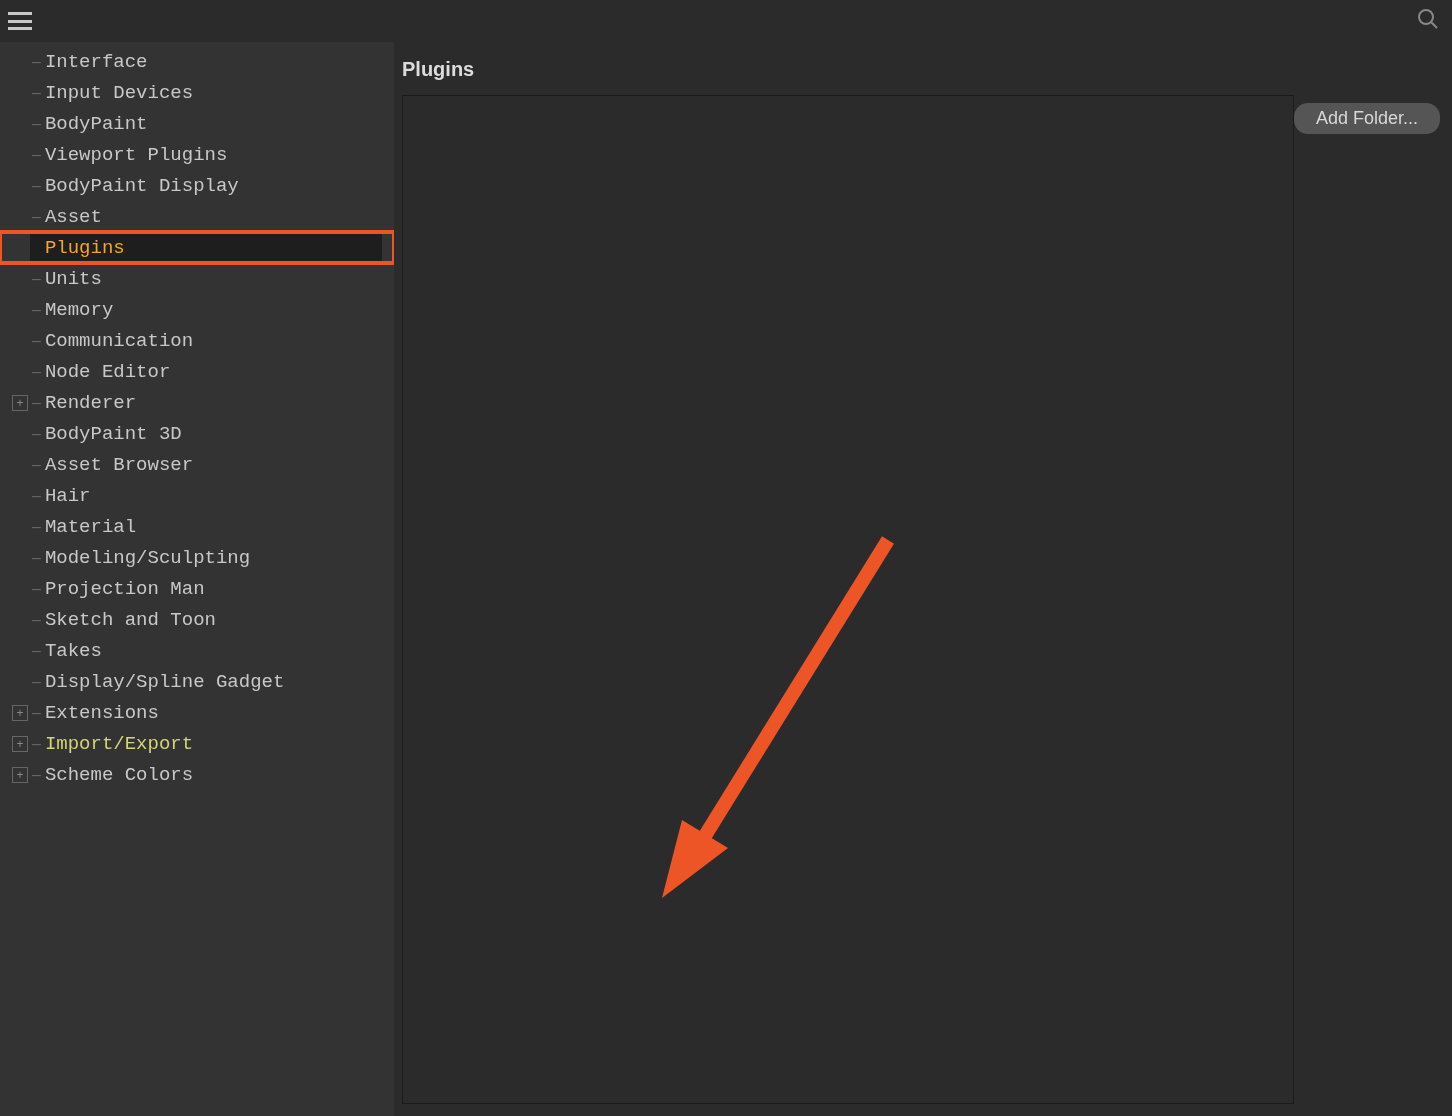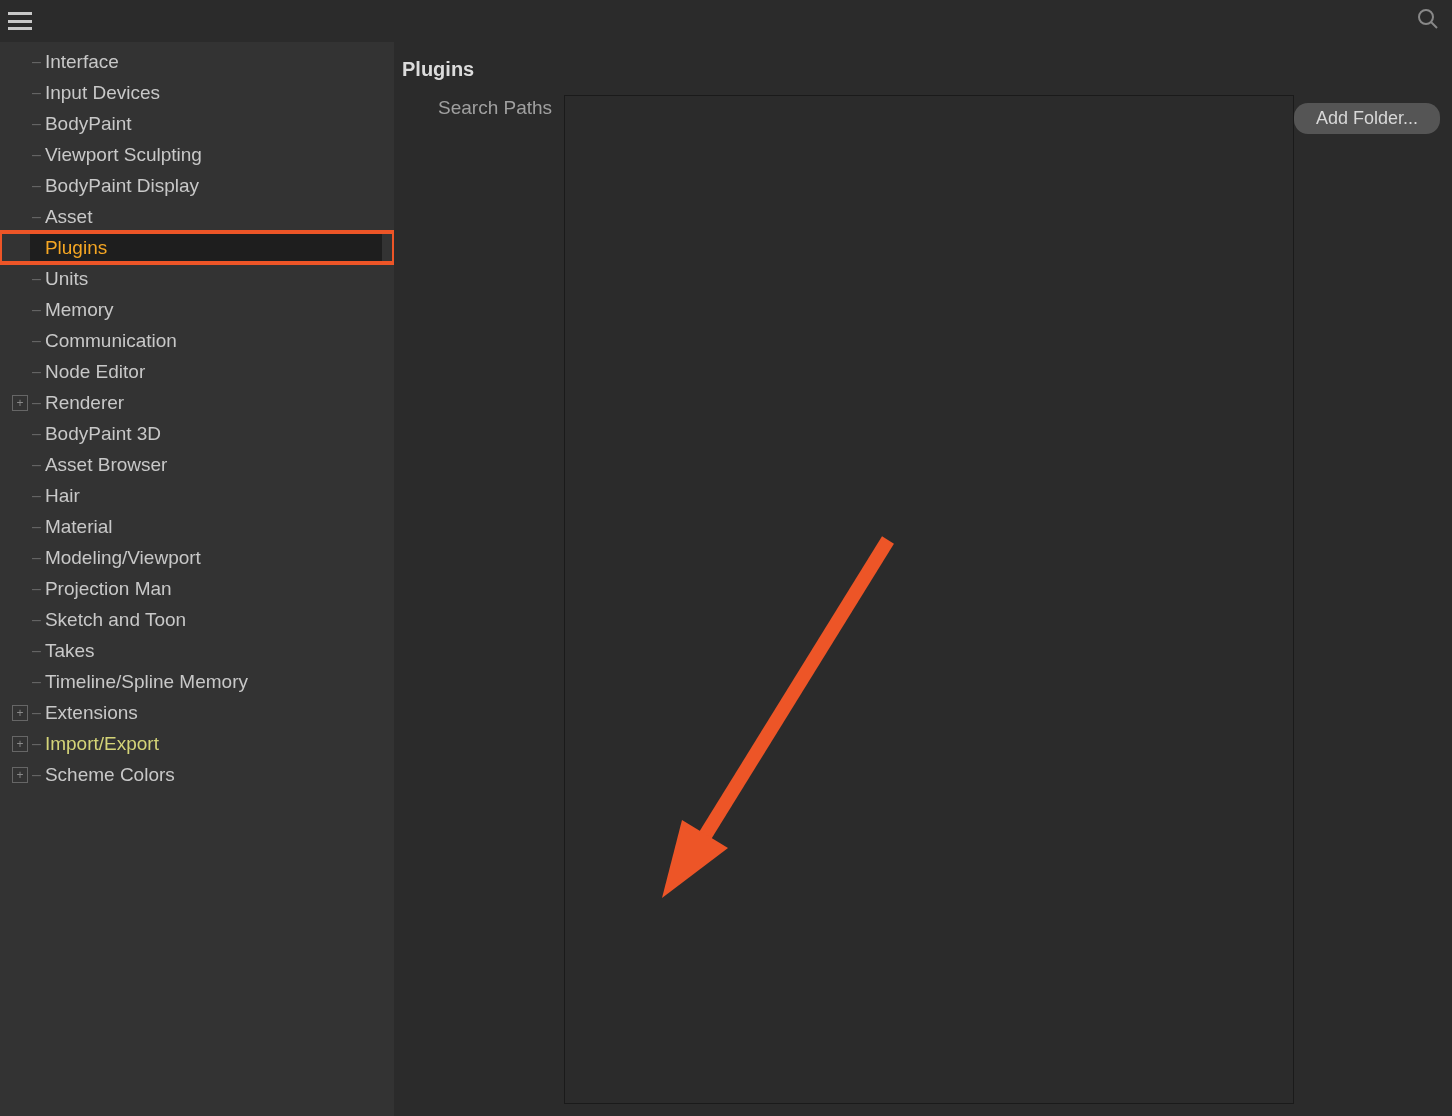--- a/index.html
+++ b/index.html
@@ -105,20 +105,21 @@
       right: 12px;
       top: 2px;
       bottom: 2px;
       background-color: #1e1e1e;
       z-index: 0;
     }
     
     .tree-item .label {
       position: relative;
       z-index: 1;
+      font-family: Liberation Mono, monospace;
     }
     
     .tree-item.highlighted-outline {
       outline: 4px solid #ed5527;
       outline-offset: -2px;
     }
     
     .tree-item.yellow-text {
       color: #d4d478;
     }
@@ -215,21 +216,21 @@
         <span class="label">Input Devices</span>
       </div>
       <div class="tree-item">
         <span class="expander hidden"></span>
         <span class="dash">–</span>
         <span class="label">BodyPaint</span>
       </div>
       <div class="tree-item">
         <span class="expander hidden"></span>
         <span class="dash">–</span>
-        <span class="label">Viewport Sculpting</span>
+        <span class="label">Viewport Plugins</span>
       </div>
       <div class="tree-item">
         <span class="expander hidden"></span>
         <span class="dash">–</span>
         <span class="label">BodyPaint Display</span>
       </div>
       <div class="tree-item">
         <span class="expander hidden"></span>
         <span class="dash">–</span>
         <span class="label">Asset</span>
@@ -281,41 +282,41 @@
         <span class="label">Hair</span>
       </div>
       <div class="tree-item">
         <span class="expander hidden"></span>
         <span class="dash">–</span>
         <span class="label">Material</span>
       </div>
       <div class="tree-item">
         <span class="expander hidden"></span>
         <span class="dash">–</span>
-        <span class="label">Modeling/Viewport</span>
+        <span class="label">Modeling/Sculpting</span>
       </div>
       <div class="tree-item">
         <span class="expander hidden"></span>
         <span class="dash">–</span>
         <span class="label">Projection Man</span>
       </div>
       <div class="tree-item">
         <span class="expander hidden"></span>
         <span class="dash">–</span>
         <span class="label">Sketch and Toon</span>
       </div>
       <div class="tree-item">
         <span class="expander hidden"></span>
         <span class="dash">–</span>
         <span class="label">Takes</span>
       </div>
       <div class="tree-item">
         <span class="expander hidden"></span>
         <span class="dash">–</span>
-        <span class="label">Timeline/Spline Memory</span>
+        <span class="label">Display/Spline Gadget</span>
       </div>
       <div class="tree-item">
         <span class="expander">+</span>
         <span class="dash">–</span>
         <span class="label">Extensions</span>
       </div>
       <div class="tree-item yellow-text">
         <span class="expander">+</span>
         <span class="dash">–</span>
         <span class="label">Import/Export</span>
@@ -323,21 +324,20 @@
       <div class="tree-item">
         <span class="expander">+</span>
         <span class="dash">–</span>
         <span class="label">Scheme Colors</span>
       </div>
     </div>
 
   <div class="content">
     <div class="content-header">Plugins</div>
     <div class="content-body">
-      <div class="field-label">Search Paths</div>
       <div class="field-content">
         <div class="paths-box"></div>
         <button class="add-folder-btn">Add Folder...</button>
       </div>
     </div>
   </div>
 </div>
 
 <svg class="annotation-arrow" width="280" height="400" viewBox="0 0 280 400">
   <line x1="248" y1="10" x2="50" y2="330" stroke="#ed5527" stroke-width="14"></line>

